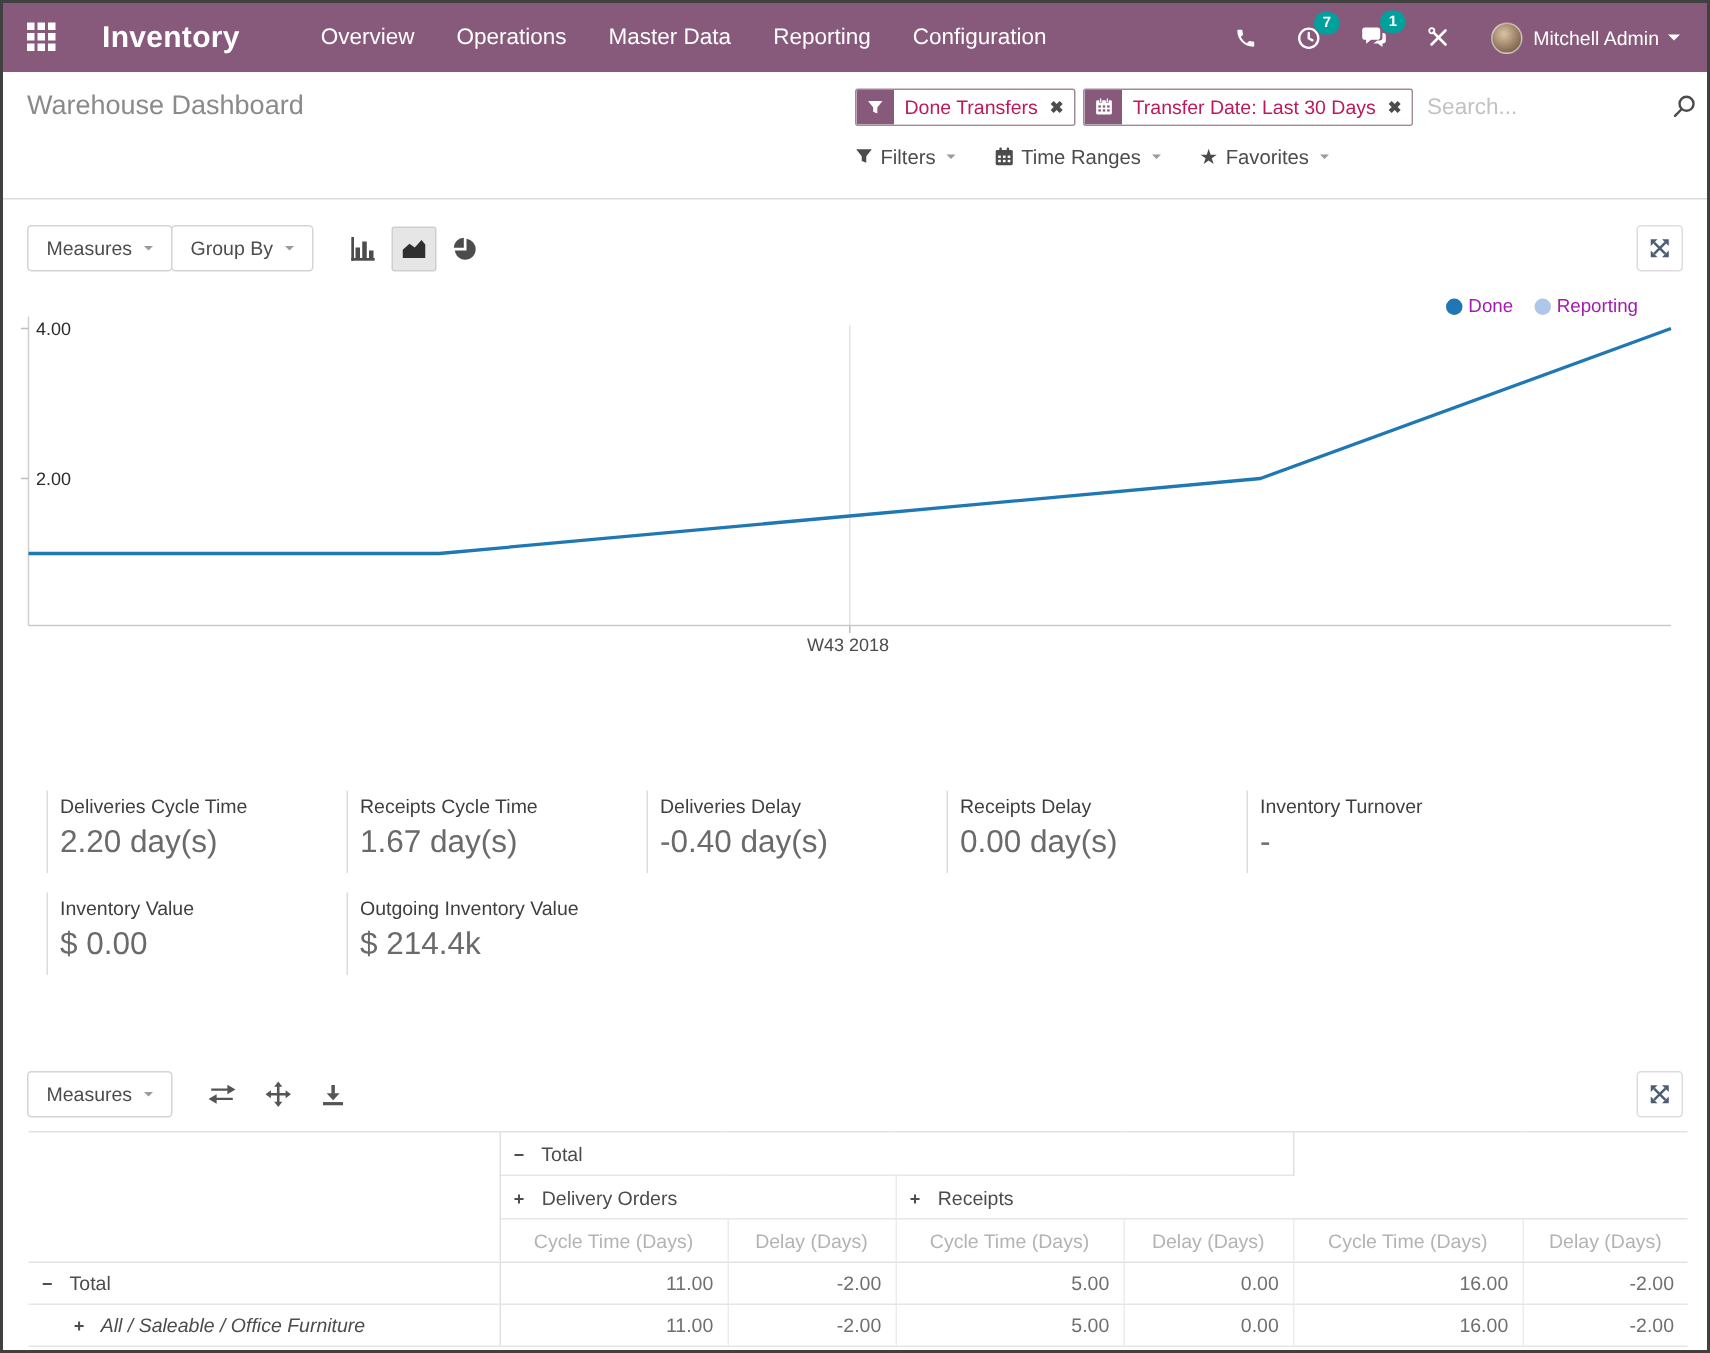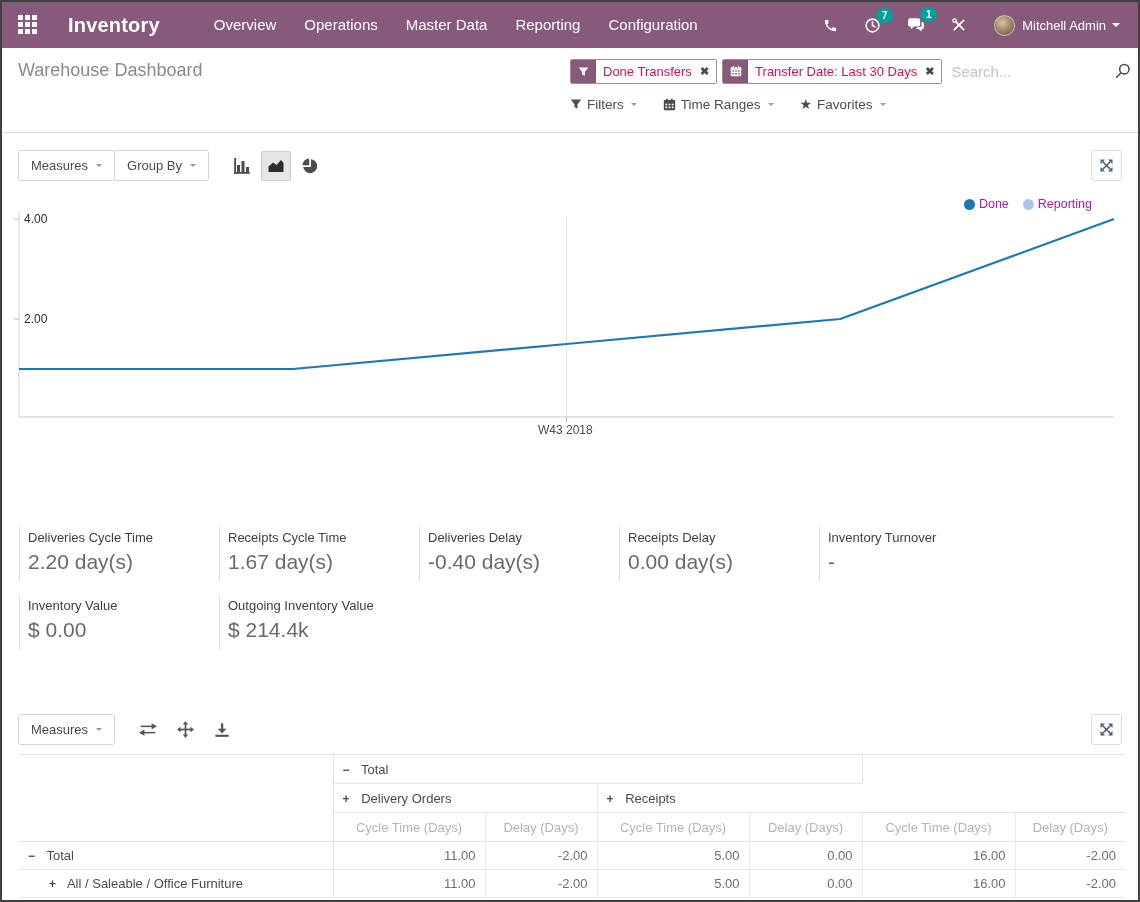--- a/index.html
+++ b/index.html
@@ -51,21 +51,21 @@
   .graph-expand { position:absolute; top:148px; right:16px; }
   .chart-wrap { position:absolute; top:185px; left:0; width:1140px; height:255px; }
   .chart-wrap svg { position:absolute; top:0; left:0; }
   .ytick { position:absolute; font-size:12px; color:#2b2b2b; }
   .xtick { position:absolute; font-size:12px; color:#4c4c4c; }
   .legend { position:absolute; top:10px; right:50px; display:flex; align-items:center; }
   .legend-item { display:flex; align-items:center; margin-left:14px; font-size:12.5px; color:#a21caf; }
   .legend-dot { width:11px; height:11px; border-radius:50%; margin-right:4px; }
 
   
-  .kpi-section { position:absolute; top:525px; left:17px; }
+  .kpi-section { position:absolute; top:525px; left:29px; }
   .kpi-row { display:flex; margin-bottom:13px; }
   .kpi-card { width:200px; border-left:1px solid #dcdcdc; padding:3px 6px 8px 8px; }
   .kpi-label { font-size:13px; color:#3f3f3f; margin-bottom:5px; white-space:nowrap; }
   .kpi-value { font-size:21px; color:#6a6a6a; }
 
   
   .pivot-toolbar { position:absolute; top:712px; left:16px; display:flex; align-items:center; }
   .pivot-tools { display:flex; align-items:center; margin-left:14px; }
   .ptool { padding:0 10px; cursor:pointer; display:flex; align-items:center; }
   .pivot-expand { position:absolute; top:712px; right:16px; }
@@ -79,21 +79,21 @@
   th.span-empty { border-top:1px solid #e2e2e2; border-bottom:1px solid #e2e2e2; }
   th.span-group { border-bottom:1px solid #e6e6e6; }
   th.span-group.sep { border-left:1px solid #ececec; }
   .h3row th.sep { border-left:1px solid #ececec; }
   .drow td { height:28px; border-bottom:1px solid #e6e6e6; }
   .drow .rowlabel { border-right:1px solid #e2e2e2; }
   .drow td.val { text-align:right; color:#6f6f6f; }
   .drow td.val.sep { border-left:1px solid #ececec; }
   td.b, th.b { font-weight:bold; color:#3c3c3c; }
   .exp-ico { font-weight:bold; font-size:12px; margin-right:8px; color:#4c4c4c; display:inline-block; cursor:pointer; }
-  .indent1 { padding-left:30px !important; }
+  .indent1 { padding-left:30px !important;font-style:italic; }
 </style>
 </head>
 <body>
 
 <div class="screen">
 
   <div class="navbar">
     <div class="apps-grid">
       <i></i>
         <i></i>

